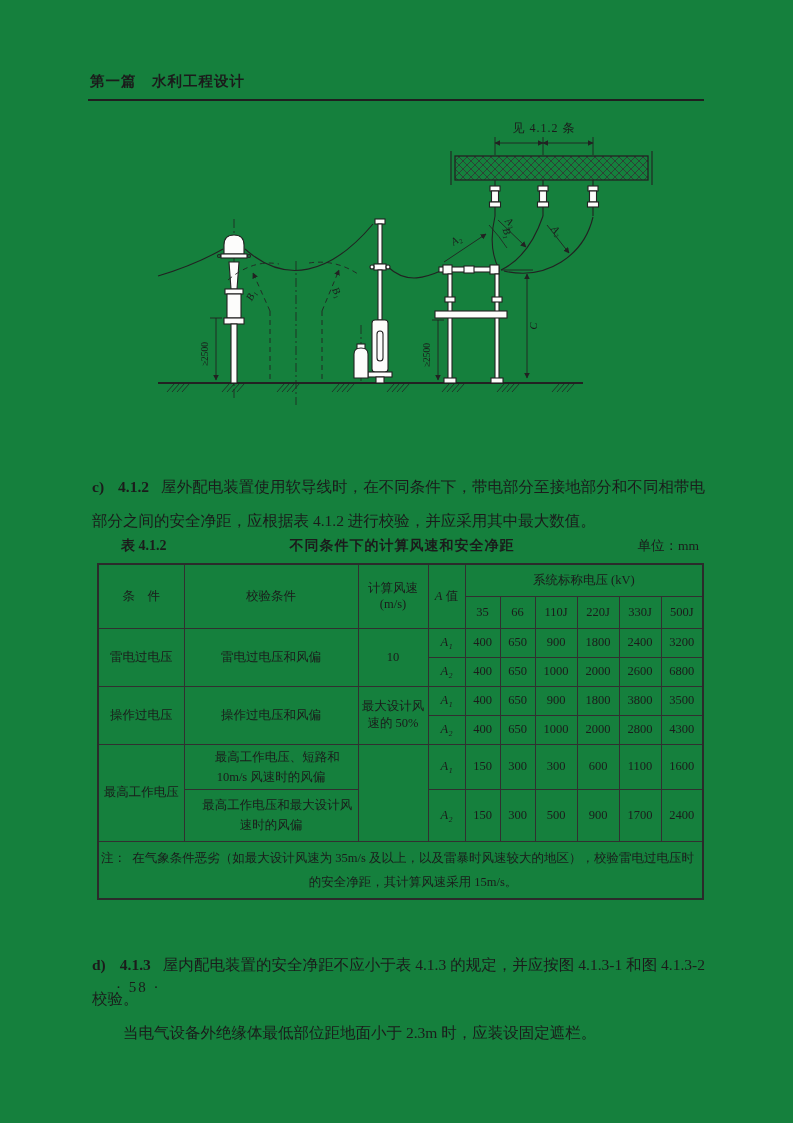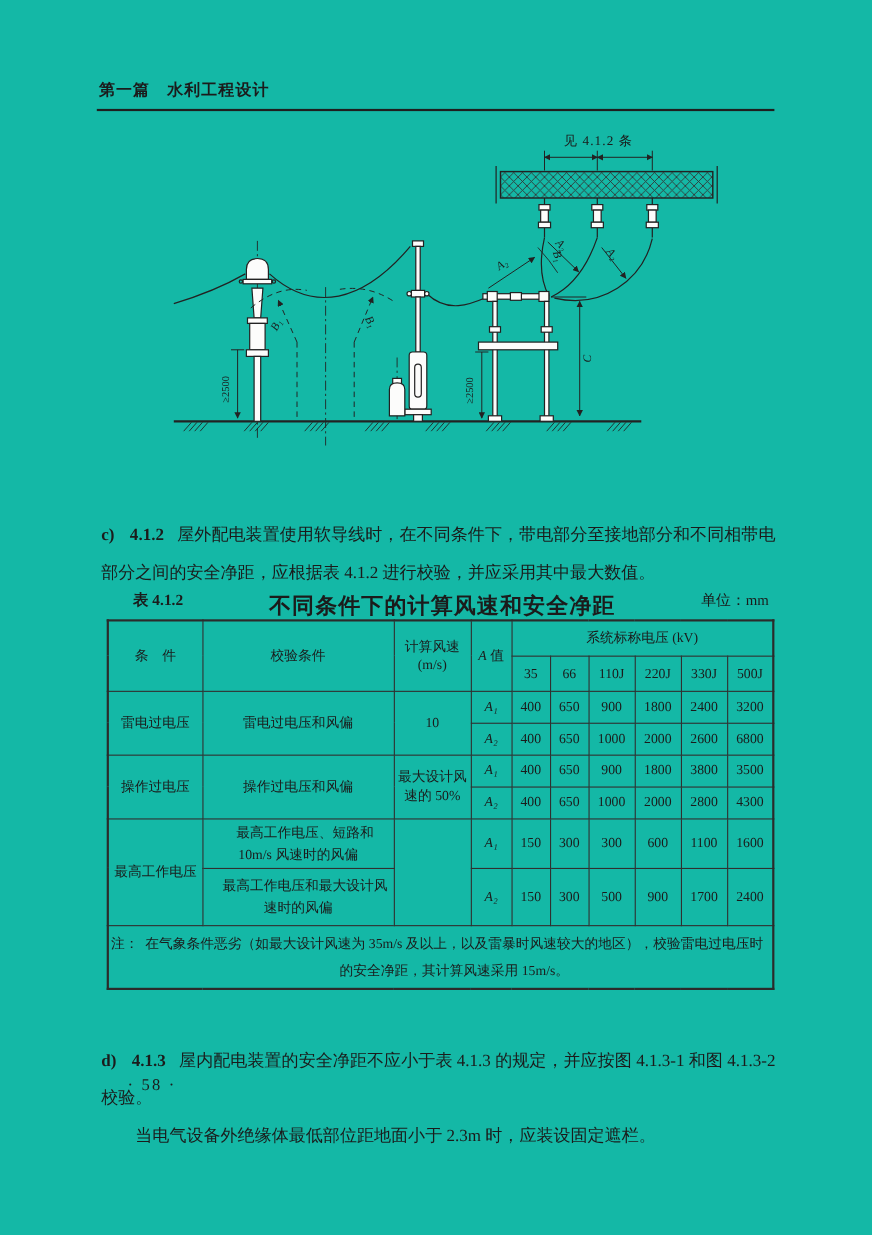--- a/index.html
+++ b/index.html
@@ -1,16 +1,16 @@
 <!DOCTYPE html>
 <html><head>
 <meta charset="utf-8">
 <style>
   html,body{margin:0;padding:0;background:#e9e9e7;}
-  .page{position:relative;width:793px;height:1123px;background:#14b8a6;margin:0 auto;
+  .page{position:relative;width:793px;height:1123px;background:#15803d;margin:0 auto;
         font-family:"Liberation Serif","DejaVu Serif",serif;color:#1b1b1b;overflow:hidden;}
   
   .hd{position:absolute;top:72px;left:90px;font-family:"Liberation Sans","DejaVu Sans",sans-serif;
       font-weight:bold;font-size:14.5px;letter-spacing:1px;}
   .hd-rule{position:absolute;top:99px;left:88px;width:616px;height:2px;background:#1f1f1f;}
   
   .diagram{position:absolute;top:113px;left:95px;}
   .diagram text{fill:#1b1b1b;}
   .svглbl{font-size:10.5px;font-style:italic;font-family:"Liberation Serif",serif;}
   
@@ -23,21 +23,21 @@
   .para-d{top:948px;}
   .pnum{font-weight:bold;}
   .pitem{font-weight:bold;margin-right:14px;}
   .pgap{margin-right:12px;margin-top:16px;}
   .indent{text-indent:2em;margin:0;}
   .para p{margin:0;}
   
   .tcap{position:absolute;top:537px;left:97px;width:606px;display:flex;align-items:flex-start;font-size:14px;}
   .tcap .tlabel{font-weight:bold;margin-left:24px;font-family:"Liberation Serif",serif;}
   .tcap .ttitle{flex:1;text-align:center;font-family:"Liberation Sans","DejaVu Sans",sans-serif;
-                font-weight:bold;font-size:20px;letter-spacing:1px;}
+                font-weight:bold;font-size:14px;letter-spacing:1px;}
   .tcap .tunit{margin-right:4px;font-size:13.5px;}
   
   table.spec{position:absolute;top:563px;left:97px;width:606px;border-collapse:collapse;
              border:2px solid #2b2b2b;table-layout:fixed;font-size:12.5px;}
   table.spec td,table.spec th{border:1px solid #303030;text-align:center;vertical-align:middle;
              font-weight:normal;padding:0 2px;overflow:hidden;}
   tr.h1{height:32px;} tr.h2{height:32px;}
   tr.r29{height:29px;} tr.r45{height:45px;} tr.r52{height:52px;} tr.note-row{height:58px;}
   .ital{font-style:italic;font-family:"Liberation Serif",serif;}
   td.checkL{text-align:left;padding:2px 8px;line-height:20px;text-indent:1em;}

